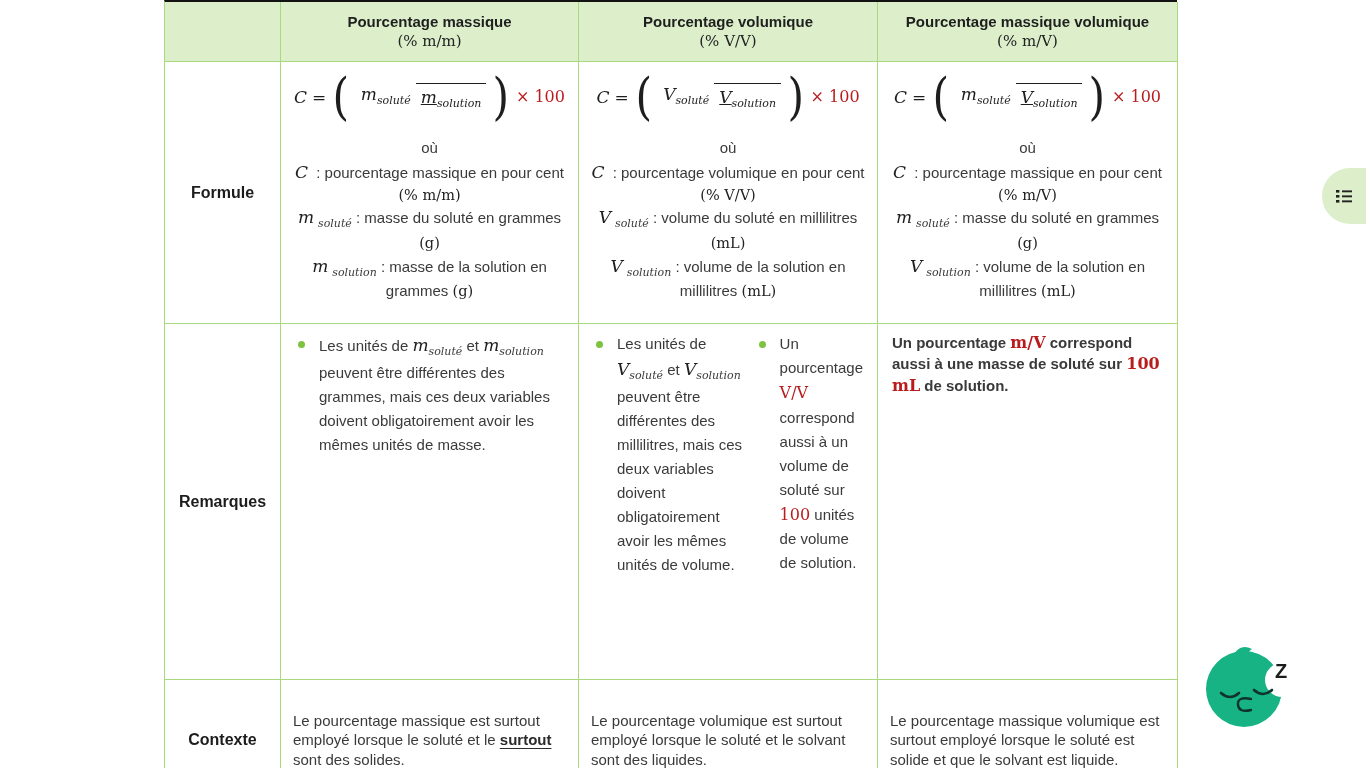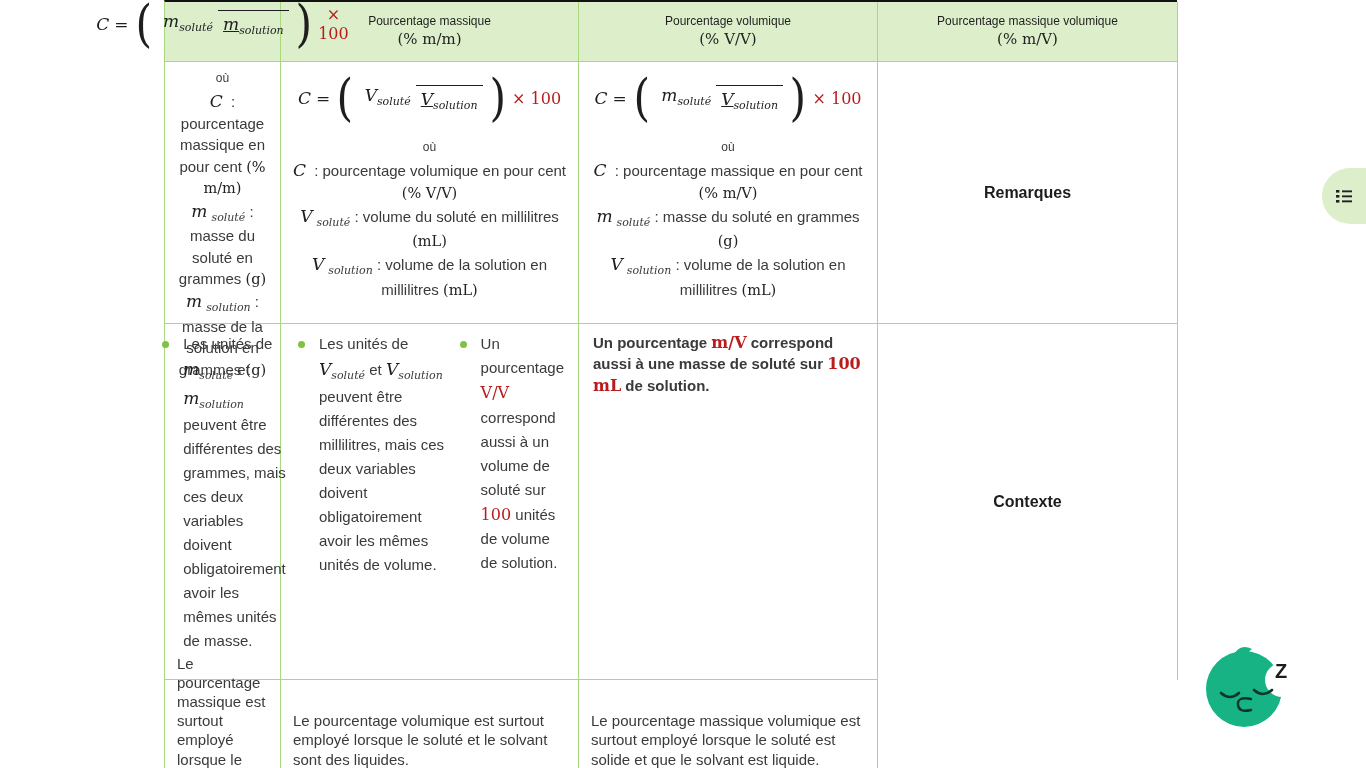--- a/index.html
+++ b/index.html
@@ -13,40 +13,40 @@
     display:grid;
     grid-template-columns:116px 298px 299px 300px;
     grid-template-rows:60px 262px 356px 120px;
     border-left:1px solid #a9d97e;
     border-top:2px solid #121212;
     background:#fff;
   }
   .cell { border-right:1px solid #a9d97e; border-bottom:1px solid #a9d97e; }
   .head { background:#dcefca; display:flex; flex-direction:column; align-items:center;
           justify-content:center; text-align:center; padding:2px 6px; }
-  .head-title { font-weight:normal; font-size:12px; color:#1f1f1f; line-height:1.3; }
+  .head-title { font-weight:bold; font-size:15px; color:#1f1f1f; line-height:1.3; }
   .head-unit  { font-family:"DejaVu Serif", serif; font-size:15px; color:#222; line-height:1.3; }
   .rowlabel { display:flex; align-items:center; justify-content:center;
               font-weight:bold; font-size:16px; color:#1c1c1c; }
 
   
   .fcell { display:flex; flex-direction:column; align-items:center;
            justify-content:center; text-align:center; padding:10px 8px; font-size:15px; }
   .formula { display:flex; align-items:center; justify-content:center; gap:5px;
              margin-bottom:28px; color:#1e1e1e; }
   .mvar { font-family:"DejaVu Serif", serif; font-style:italic; font-size:17px; color:#1e1e1e; }
   .mvar sub, .msub { font-family:"DejaVu Serif", serif; font-style:italic; font-size:11px; }
   .mrom { font-family:"DejaVu Serif", serif; font-style:normal; font-size:16px; color:#b91c1c; }
   .feq  { font-family:"DejaVu Serif", serif; font-size:17px; }
   .paren { font-family:"DejaVu Serif", serif; font-size:50px; font-weight:300;
            line-height:0; color:#1e1e1e; transform:scaleX(0.85); }
   .frac { display:inline-flex; flex-direction:row; align-items:center; }
   .frac .num { padding:0 5px 3px; }
   .frac .den { border-top:1.4px solid #1e1e1e; padding:3px 5px 0;text-decoration:underline; }
-  .ou { margin-bottom:4px; font-size:12px; }
+  .ou { margin-bottom:4px; font-size:15px; }
   .def { line-height:1.42; font-size:15px; }
   .def .mvar { margin-right:4px; }
   .unit { font-family:"DejaVu Serif", serif; font-size:14.5px; color:#222; }
 
   
   .rcell { display:flex; flex-direction:row; justify-content:center;
            padding:8px 14px 8px 14px; font-size:15px; line-height:1.6; }
   .bullet-item { display:flex; margin-bottom:14px; }
   .bullet-item:last-child { margin-bottom:0; }
   .bdot { flex:0 0 7px; width:7px; height:7px; border-radius:50%;
@@ -81,20 +81,21 @@
     </div>
     <div class="cell head">
       <div class="head-title">Pourcentage volumique</div>
       <div class="head-unit">(% V/V)</div>
     </div>
     <div class="cell head">
       <div class="head-title">Pourcentage massique volumique</div>
       <div class="head-unit">(% m/V)</div>
     </div>
 
+    <div class="cell rowlabel">Formule</div>
 
     <div class="cell fcell">
       <div class="formula">
         <span class="mvar">C</span>
         <span class="feq">=</span>
         <span class="paren">(</span>
         <span class="frac">
           <span class="num mvar"><span>m</span><sub>soluté</sub></span>
           <span class="den mvar"><span>m</span><sub>solution</sub></span>
         </span>

